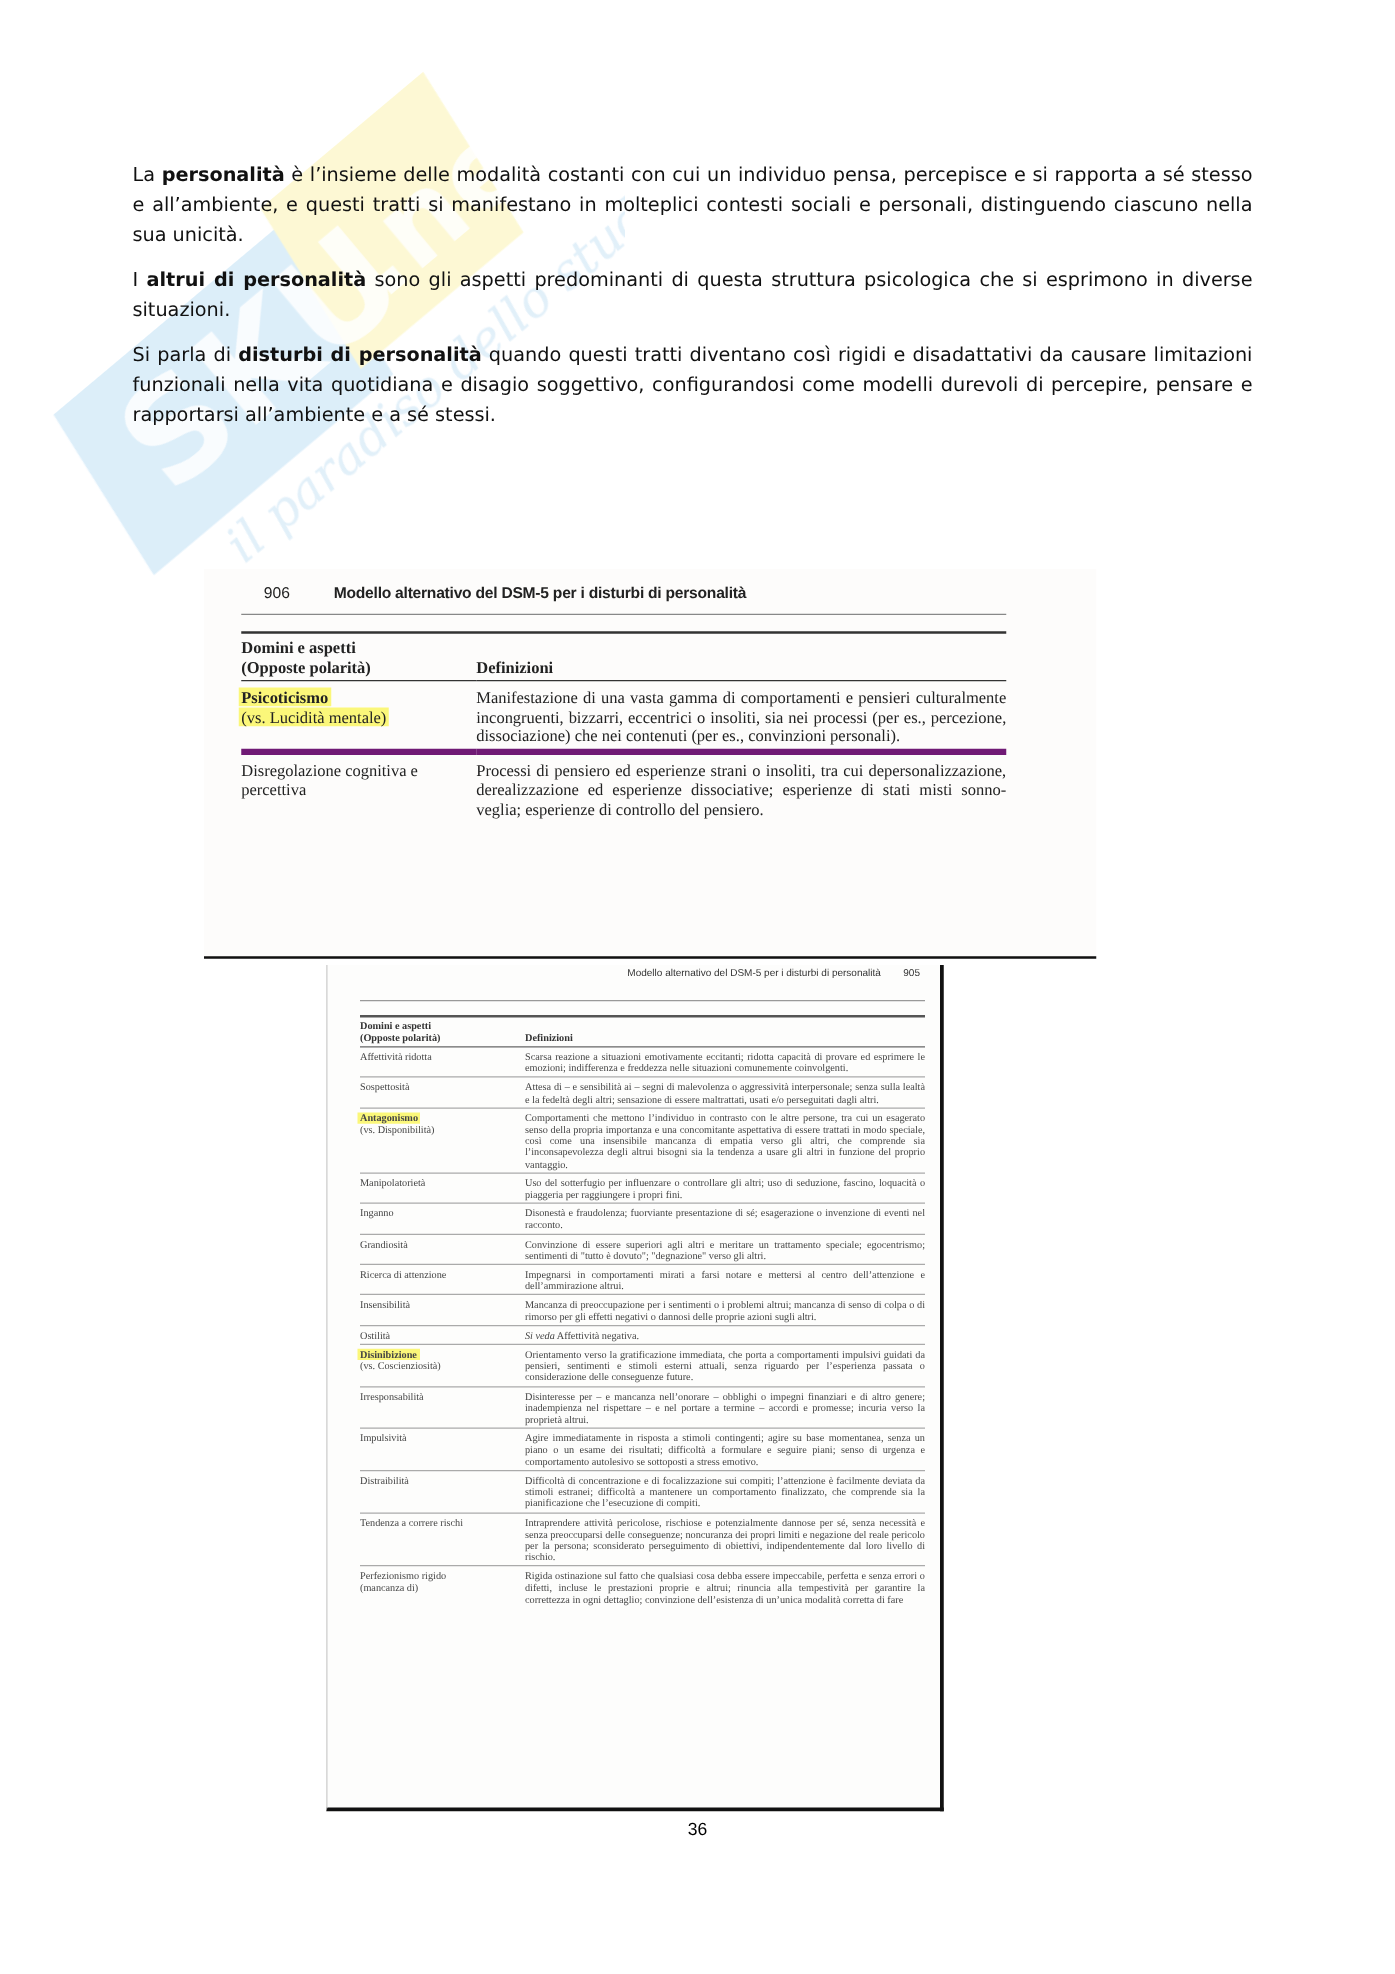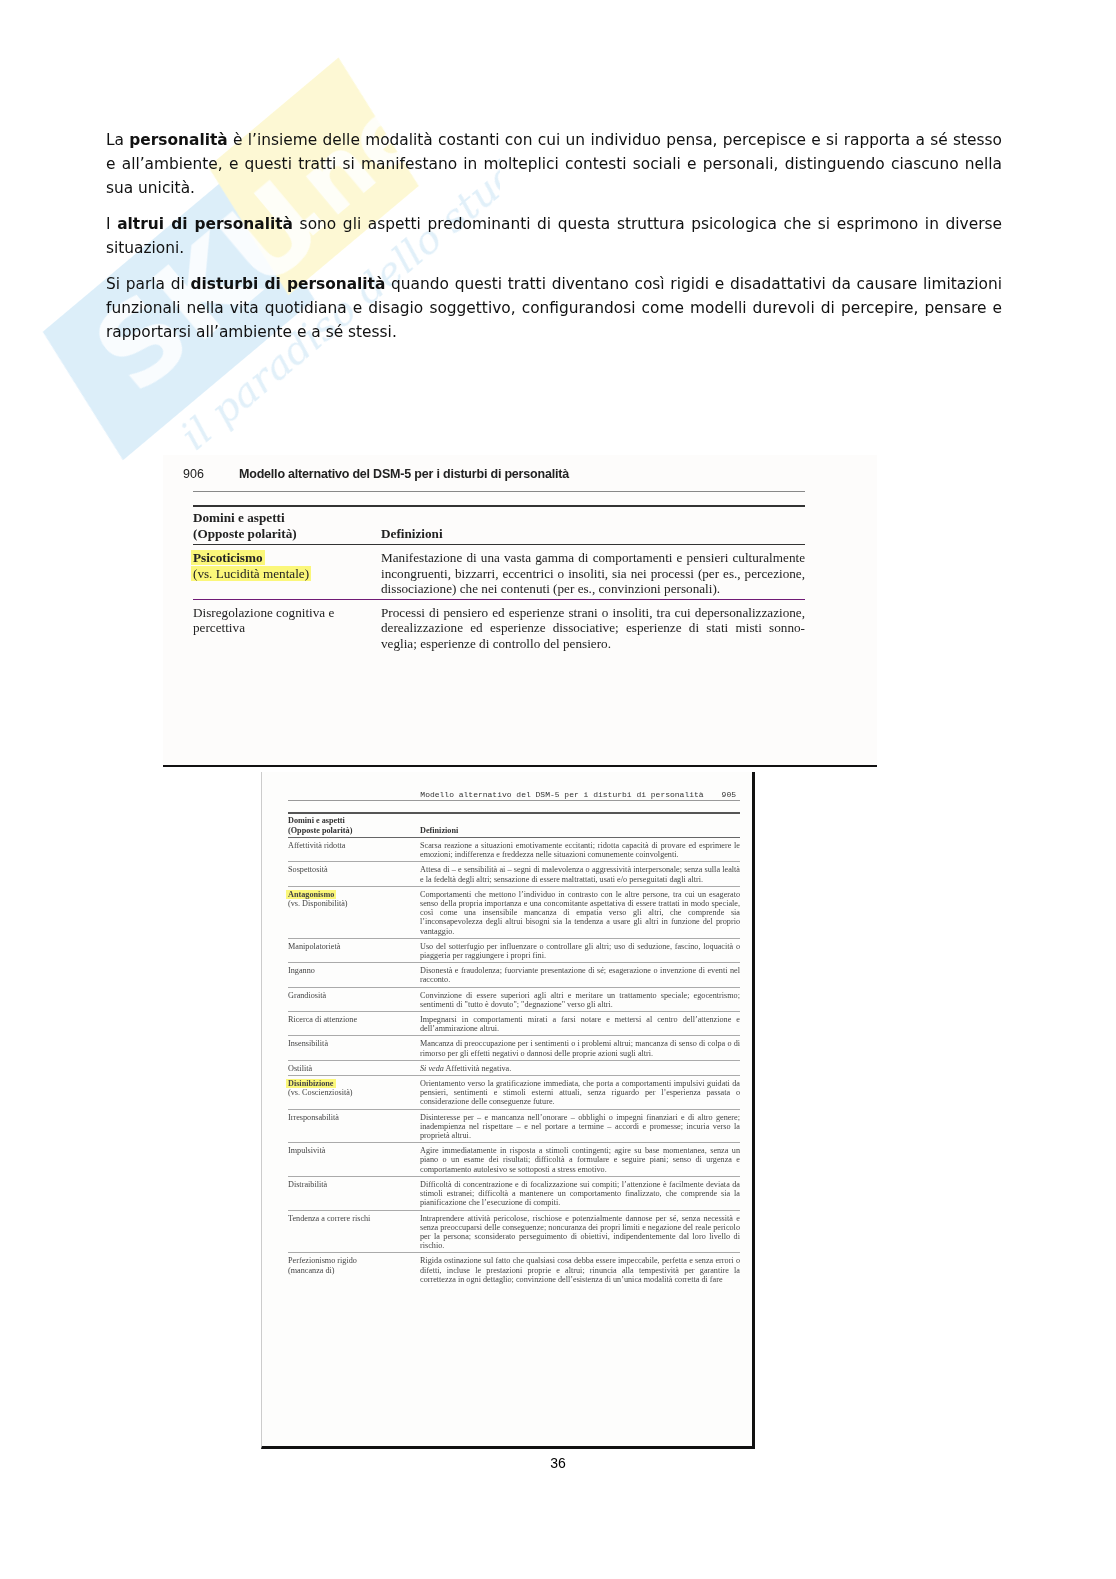--- a/index.html
+++ b/index.html
@@ -8,36 +8,36 @@
   
   .watermark { position: absolute; left: 20px; top: 40px; width: 480px; height: 480px; pointer-events: none; }
 
   .content { position: absolute; left: 106px; top: 128px; width: 896px; }
   .heading { font-weight: bold; font-size: 15px; letter-spacing: 0.1px; margin: 6px 0 18px 0; }
   .para { font-size: 15.4px; line-height: 24px; margin: 0 0 12px 0; text-align: justify; }
   .para b { font-weight: bold; }
 
   
   .scan1 { position: absolute; left: 163px; top: 455px; width: 714px; height: 312px; background: #fdfcfb; }
-  .scan1 .hdr { position: absolute; left: 20px; top: 12px; font-family: "Liberation Sans", sans-serif; font-size: 12.5px; color: #222; }
+  .scan1 .hdr { position: absolute; left: 48px; top: 12px; font-family: "Liberation Sans", sans-serif; font-size: 12.5px; color: #222; }
   .scan1 .hdr .pg { display: inline-block; width: 56px; }
   .scan1 .hdr .ttl { font-weight: bold; letter-spacing: -0.2px; }
   .scan1 .line { position: absolute; left: 30px; width: 612px; background: #333; }
   .scan1 table { position: absolute; left: 30px; top: 54px; width: 612px; border-collapse: collapse; font-family: "Liberation Serif", serif; font-size: 13.2px; color: #222; }
   .scan1 th { text-align: left; font-weight: bold; vertical-align: bottom; padding: 1px 0 2px 0; line-height: 16px; border-bottom: 1.5px solid #333; }
-  .scan1 td { vertical-align: top; padding: 5px 0 2px 0; line-height: 15.5px; border-bottom: 1px solid #701a75; }
+  .scan1 td { vertical-align: top; padding: 5px 0 2px 0; line-height: 15.5px; border-bottom: 5px solid #701a75; }
   .scan1 td.c1, .scan1 th.c1 { width: 188px; }
   .scan1 td.c2 { text-align: justify; }
   .bottom-rule { position: absolute; left: 163px; top: 765px; width: 714px; height: 2px; background: #111; }
 
   .hl { background: #fbf77a; padding: 0 2px; margin-left: -2px; }
 
   
   .scan2 { position: absolute; left: 261px; top: 772px; width: 494px; height: 677px; background: #fdfdfc; border-right: 3px solid #111; border-bottom: 3px solid #111; border-left: 1px solid #ccc; box-sizing: border-box; overflow: hidden; }
-  .scan2 .hdr { position: absolute; right: 16px; top: 18px; font-family: Liberation Mono, monospace; font-size: 8px; color: #333; }
+  .scan2 .hdr { position: absolute; right: 16px; top: 2px; font-family: Liberation Sans, sans-serif; font-size: 8px; color: #333; }
   .scan2 .hdr .pg { margin-left: 18px; }
   .scan2 .rule1 { position: absolute; left: 26px; top: 28px; width: 452px; height: 1px; background: #999; }
   .scan2 .rule2 { position: absolute; left: 26px; top: 40px; width: 452px; height: 2px; background: #555; }
   .scan2 table { position: absolute; left: 26px; top: 42px; width: 452px; border-collapse: collapse; font-family: "Liberation Serif", serif; font-size: 8.2px; color: #444; }
   .scan2 th { text-align: left; font-weight: bold; vertical-align: bottom; padding: 2px 0 2px 0; line-height: 9.5px; border-bottom: 1px solid #666; color: #333; }
   .scan2 td { vertical-align: top; padding: 3px 0 2px 0; line-height: 9.2px; border-bottom: 1px solid #aaa; }
   .scan2 .c1 { width: 132px; }
   .scan2 td.c2 { text-align: justify; margin-left: 46px; }
 
   .page-number { position: absolute; left: 0; width: 1116px; top: 1455px; text-align: center; font-family: "Liberation Sans", sans-serif; font-size: 14px; color: #000000; }

